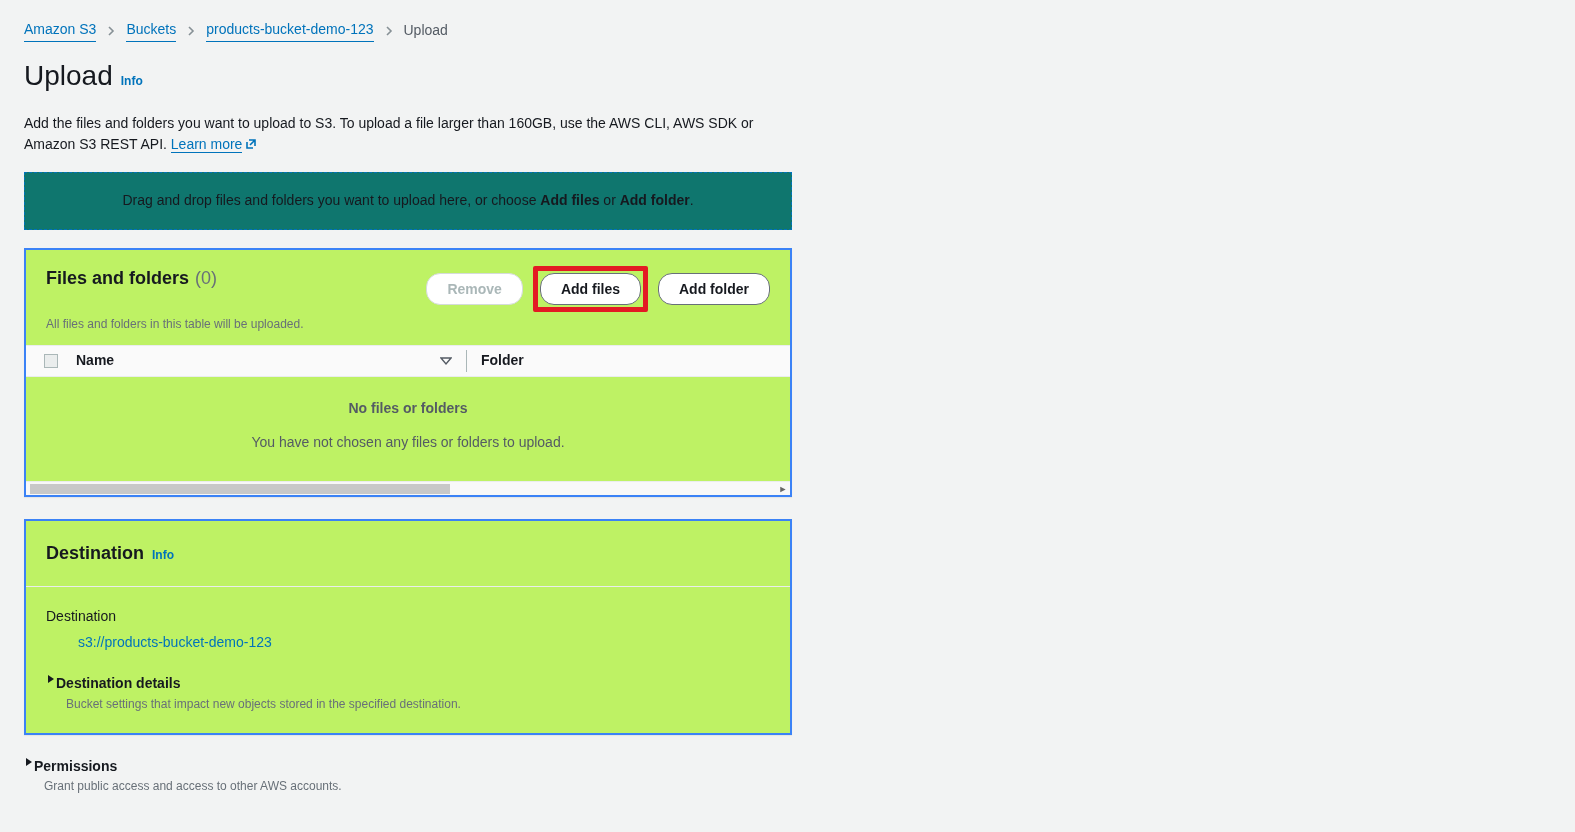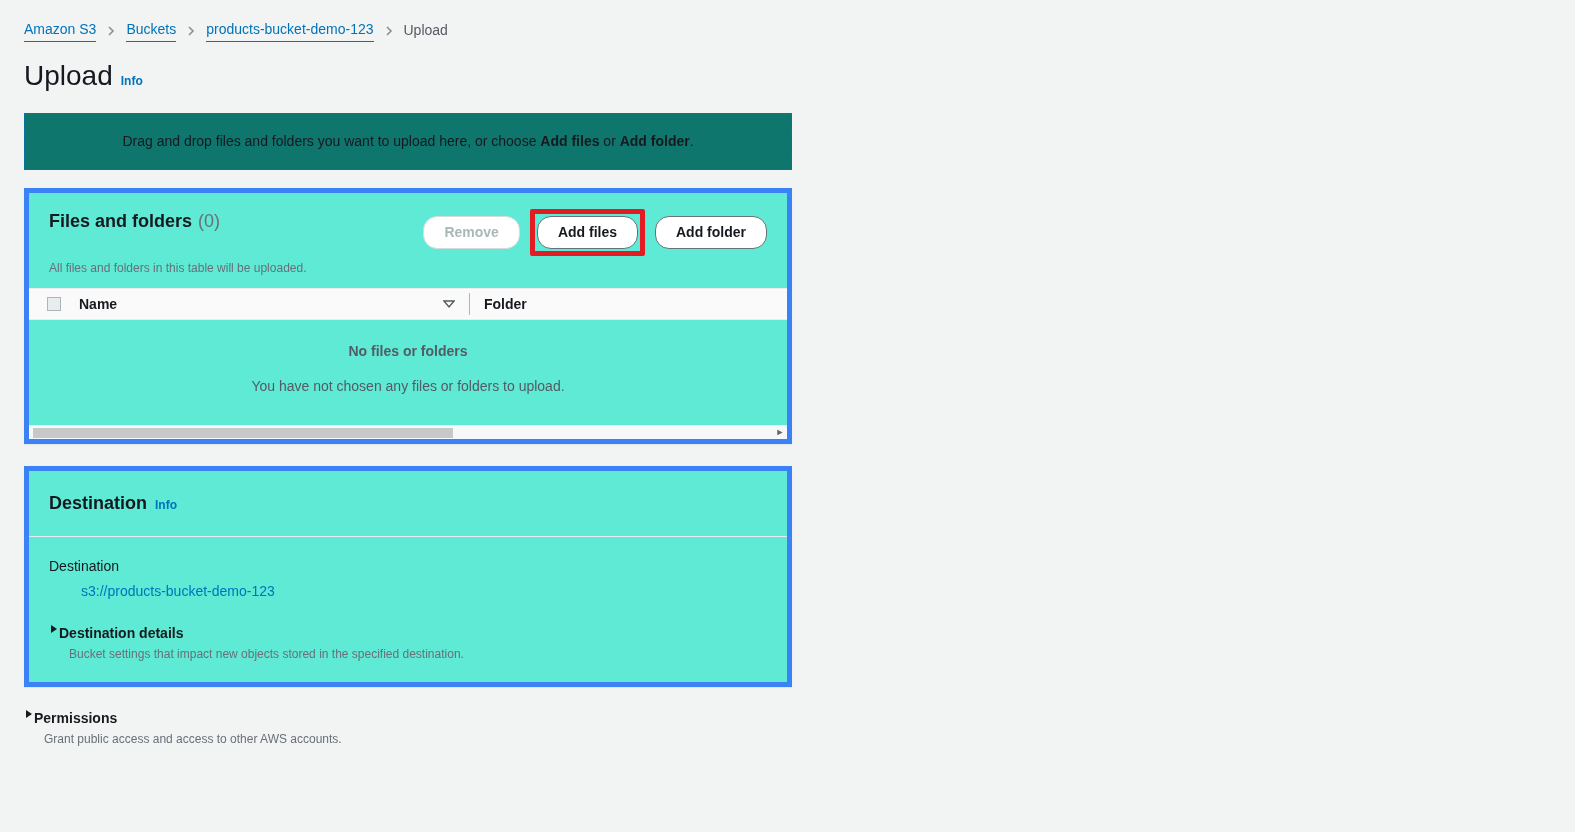--- a/index.html
+++ b/index.html
@@ -25,22 +25,22 @@
   .dropzone {
     border: 1px dashed #0073bb;
     background: #0f766e;
     padding: 18px 12px;
     text-align: center;
     color: #16191f;
     margin-bottom: 18px;
   }
   .dropzone b{ font-weight:700;}
   .panel {
-    background: #5eead4;
-    border: 5px solid #3b82f6;
+    background: #bef264;
+    border: 2px solid #3b82f6;
     box-shadow: 0 1px 1px rgba(0,0,0,.05);
     margin-bottom: 22px;
   }
   .panel-header {
     padding: 16px 20px 4px 20px;
     display: flex;
     justify-content: space-between;
     align-items: flex-start;
   }
   .panel-title { font-size: 18px; font-weight: 700; display:flex; align-items:baseline; gap:6px;}
@@ -118,20 +118,26 @@
         </svg>
       </span>
     <span class="crumb-current">Upload</span>
   </nav>
 
   <div class="page-title-row">
     <h1 class="page-title">Upload</h1>
     <span class="info-link">Info</span>
   </div>
 
+  <p class="intro">
+    <span>Add the files and folders you want to upload to S3. To upload a file larger than 160GB, use the AWS CLI, AWS SDK or Amazon S3 REST API. </span><a href="#">Learn more</a><span class="ext-icon"><svg width="12" height="12" viewBox="0 0 12 12">
+          <path d="M4 2h6v6M10 2 5 7" stroke="#0073bb" stroke-width="1.6" fill="none"></path>
+          <path d="M8 10H2V4" stroke="#0073bb" stroke-width="1.6" fill="none"></path>
+        </svg></span>
+  </p>
 
   <div class="content-col">
 
     <div class="dropzone">
       <span>Drag and drop files and folders you want to upload here, or choose </span><b>Add files</b><span> or </span><b>Add folder</b><span>.</span>
     </div>
 
     <div class="panel">
       <div class="panel-header">
         <div>

